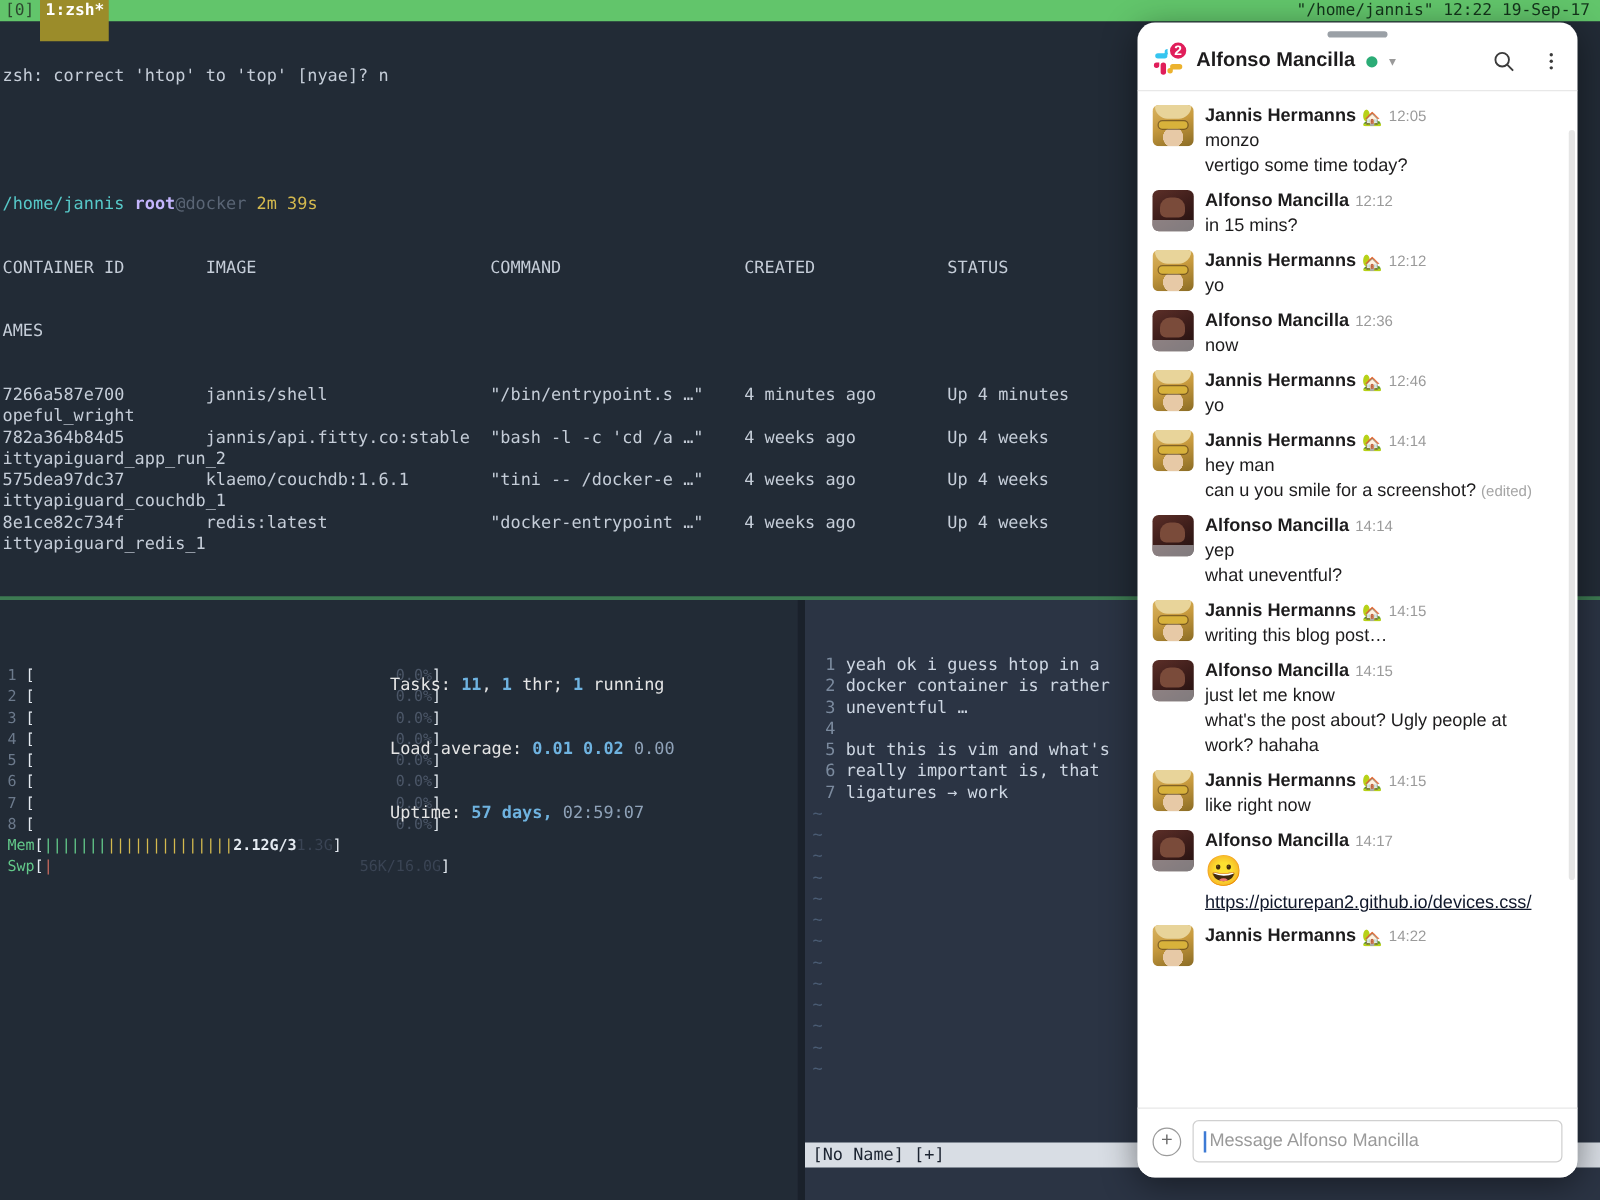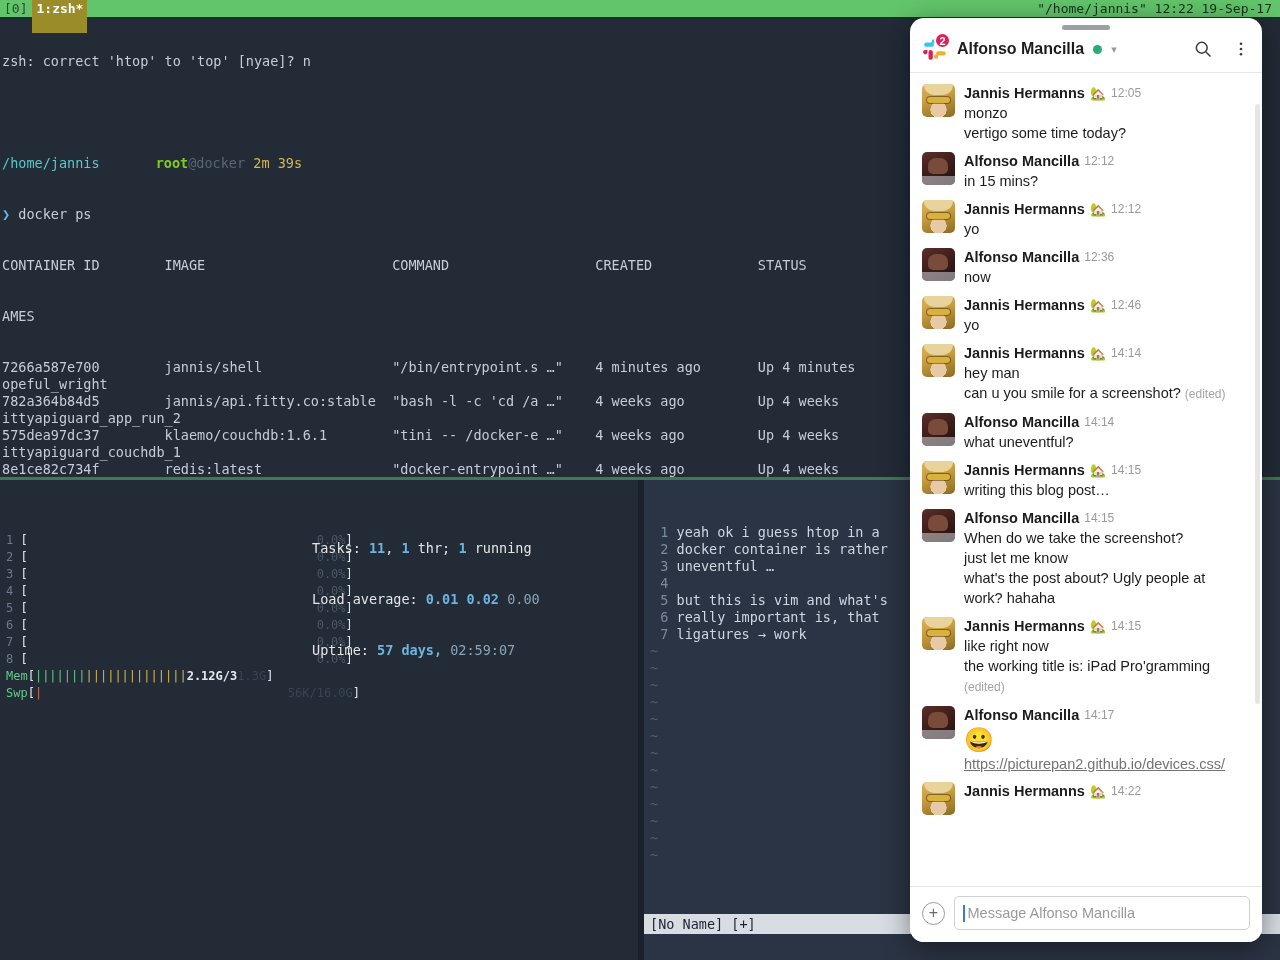--- a/index.html
+++ b/index.html
@@ -38,21 +38,21 @@
   }
 
   
   .shell-pane {
     position: absolute; left: 0; top: 17px; width: 1280px; height: 585px;
     padding: 2px 0 0 2px;
     overflow: hidden;
   }
   .shell-line { height: 17px; }
   .c-path  { color: #57c9c9; }
-  .c-user  { color: #84cc16; font-weight: bold; margin-left: 48px; }
+  .c-user  { color: #c4b5fd; font-weight: bold; }
   .c-host  { color: #5a6575; }
   .c-yellow{ color: #d4b94e; }
   .c-prompt{ color: #6fb3e0; }
   .c-txt   { color: #c5cdd8; }
 
   
   .pane-htop {
     position: absolute; left: 0; top: 480px; width: 638px; height: 480px;
     background: #222b36; overflow: hidden;
   }
@@ -172,21 +172,21 @@
     content: ""; position: absolute; left: 0; bottom: 0;
     width: 33px; height: 9px; background: #cfd3d8; opacity: .55;
   }
   .msg-body { flex: 1; min-width: 0; }
   .msg-meta { display: flex; align-items: center; gap: 5px; line-height: 19px; }
   .author { font-size: 14.5px; font-weight: bold; color: #1d1c1d; }
   .status-emoji { font-size: 13px; }
   .time { font-size: 12px; color: #9a9a9a; }
   .msg-text { font-size: 14.5px; color: #1d1c1d; line-height: 20px; }
   .edited { font-size: 12px; color: #a5a5a5; }
-  .link { color: #737373; font-size: 14.5px; }
+  .link { color: #0f172a; font-size: 14.5px; }
   .big-emoji { font-size: 24px; line-height: 30px; }
 
   .composer {
     border-top: 1px solid #e8e8e8; padding: 9px 12px 12px 12px;
     display: flex; align-items: center; gap: 9px; background: #fff;
   }
   .plus-btn {
     width: 23px; height: 23px; border-radius: 50%;
     border: 1.5px solid #9b9b9b; color: #6b6b6b;
     display: flex; align-items: center; justify-content: center;
@@ -217,21 +217,20 @@
       <span class="idx">[0]</span>
       <span class="win">1:zsh*</span>
       <span class="right">"/home/jannis" 12:22 19-Sep-17</span>
     </div>
 
     
     <div class="shell-pane">
       <div class="shell-line c-txt">zsh: correct 'htop' to 'top' [nyae]? n</div>
       <div class="shell-line">&nbsp;</div>
       <div class="shell-line"><span class="c-path">/home/jannis</span> <span class="c-user">root</span><span class="c-host">@docker</span> <span class="c-yellow">2m</span> <span class="c-yellow">39s</span></div>
-      <div class="shell-line"><span class="c-prompt">❯</span> <span class="c-txt">docker ps</span></div>
       <div class="shell-line c-txt" id="docker-head">CONTAINER ID        IMAGE                       COMMAND                  CREATED             STATUS              PO                        N</div>
       <div class="shell-line c-txt">AMES</div>
       <div id="docker-rows"><div class="shell-line c-txt">7266a587e700        jannis/shell                "/bin/entrypoint.s …"    4 minutes ago       Up 4 minutes                                  h</div><div class="shell-line c-txt">opeful_wright</div><div class="shell-line c-txt">782a364b84d5        jannis/api.fitty.co:stable  "bash -l -c 'cd /a …"    4 weeks ago         Up 4 weeks          92                        f</div><div class="shell-line c-txt">ittyapiguard_app_run_2</div><div class="shell-line c-txt">575dea97dc37        klaemo/couchdb:1.6.1        "tini -- /docker-e …"    4 weeks ago         Up 4 weeks          59                        f</div><div class="shell-line c-txt">ittyapiguard_couchdb_1</div><div class="shell-line c-txt">8e1ce82c734f        redis:latest                "docker-entrypoint …"    4 weeks ago         Up 4 weeks          63                        f</div><div class="shell-line c-txt">ittyapiguard_redis_1</div></div>
       
       
       
     </div>
 
     <div class="split-h"></div>
     <div class="split-v"></div>
@@ -356,20 +355,21 @@
             <div class="msg-text">can u you smile for a screenshot? <span class="edited">(edited)</span></div>
           </div>
         </div>
         <div class="msg">
           <div class="avatar av-alfonso"></div>
           <div class="msg-body">
             <div class="msg-meta">
               <span class="author">Alfonso Mancilla</span>
               <span class="time">14:14</span>
             </div>
+            <div class="msg-text">yep</div>
             <div class="msg-text">what uneventful?</div>
           </div>
         </div>
         <div class="msg">
           <div class="avatar av-jannis"></div>
           <div class="msg-body">
             <div class="msg-meta">
               <span class="author">Jannis Hermanns</span>
               <span class="status-emoji">🏡</span>
               <span class="time">14:15</span>
@@ -377,35 +377,33 @@
             <div class="msg-text">writing this blog post…</div>
           </div>
         </div>
         <div class="msg">
           <div class="avatar av-alfonso"></div>
           <div class="msg-body">
             <div class="msg-meta">
               <span class="author">Alfonso Mancilla</span>
               <span class="time">14:15</span>
             </div>
-            <div class="msg-text">When do we take the screenshot?</div>
             <div class="msg-text">just let me know</div>
             <div class="msg-text">what's the post about? Ugly people at work? hahaha</div>
           </div>
         </div>
         <div class="msg">
           <div class="avatar av-jannis"></div>
           <div class="msg-body">
             <div class="msg-meta">
               <span class="author">Jannis Hermanns</span>
               <span class="status-emoji">🏡</span>
               <span class="time">14:15</span>
             </div>
             <div class="msg-text">like right now</div>
-            <div class="msg-text">the working title is: iPad Pro'gramming <span class="edited">(edited)</span></div>
           </div>
         </div>
         <div class="msg">
           <div class="avatar av-alfonso"></div>
           <div class="msg-body">
             <div class="msg-meta">
               <span class="author">Alfonso Mancilla</span>
               <span class="time">14:17</span>
             </div>
             <div class="big-emoji">😀</div>

